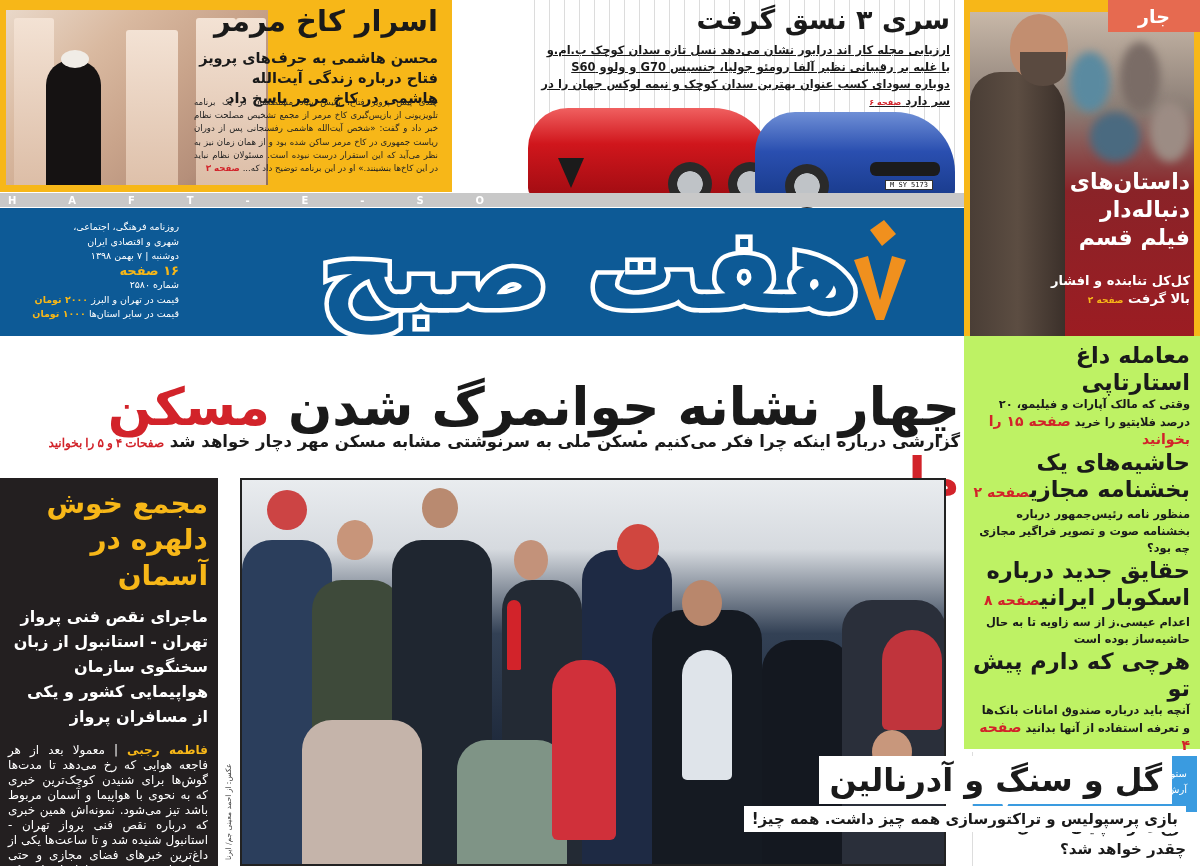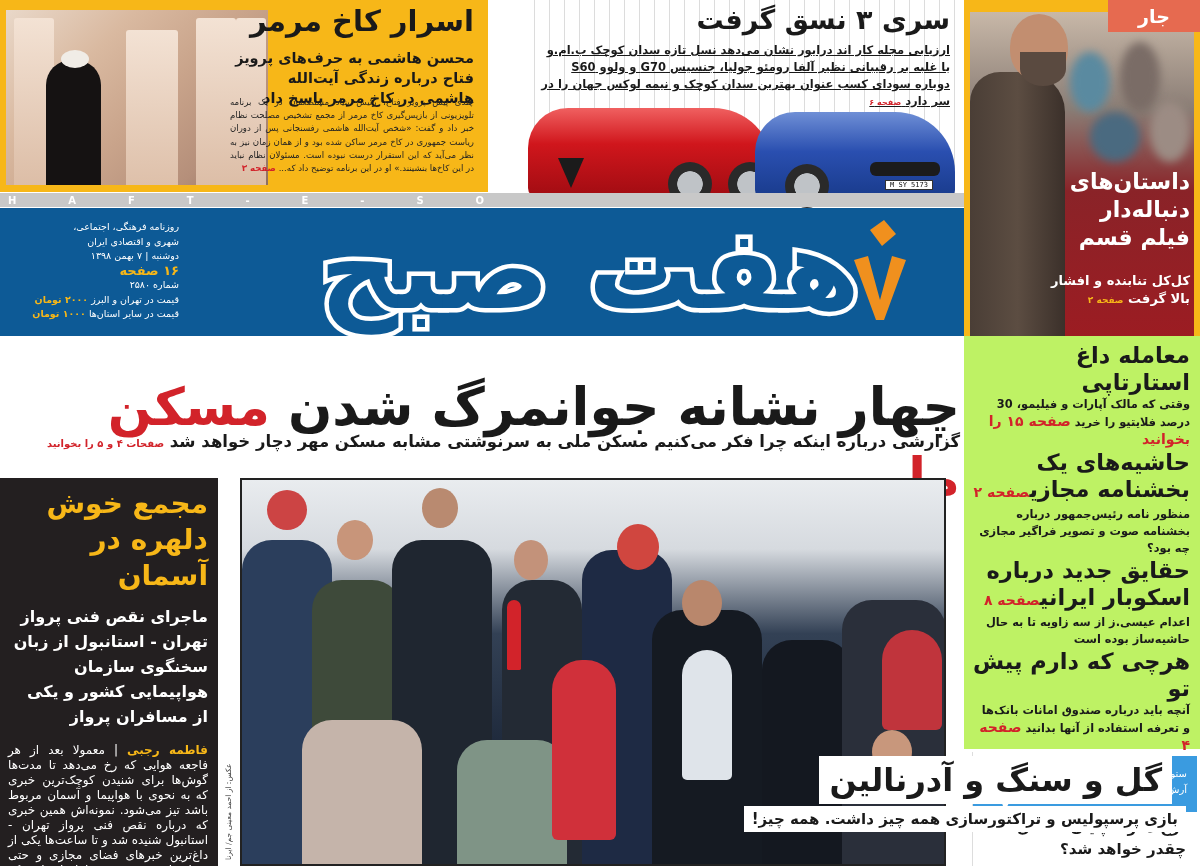--- a/index.html
+++ b/index.html
@@ -6,21 +6,21 @@
   body {
     width: 1200px; height: 866px; overflow: hidden;
     background: #ffffff;
     font-family: "DejaVu Sans", sans-serif;
     position: relative;
   }
   .abs { position: absolute; }
   .rtl { direction: rtl; text-align: right; }
 
   
-  #marmar { left: 0; top: 0; width: 488px; height: 192px; background: #f7b718; }
+  #marmar { left: 0; top: 0; width: 452px; height: 192px; background: #f7b718; }
   #marmar-photo {
     left: 6px; top: 10px; width: 262px; height: 175px;
     background: linear-gradient(135deg, #e9d8c9 0%, #d9b9a0 30%, #c9a48b 55%, #b58f7a 80%, #8f6f5e 100%);
     overflow: hidden;
   }
   .pillar { position: absolute; top: 8px; width: 40px; height: 170px; background: linear-gradient(180deg,#f3e2d4,#dcbda6); border-radius: 3px; }
   .cleric { position: absolute; left: 40px; top: 50px; width: 55px; height: 130px; background: #151212; border-radius: 25px 25px 4px 4px; }
   .turban { position: absolute; left: 55px; top: 40px; width: 28px; height: 18px; background: #f0ece6; border-radius: 50%; }
   #marmar-title { right: 14px; top: 4px; width: 240px; font-size: 29px; font-weight: bold; color: #1a1a1a; }
   #marmar-sub { right: 14px; top: 48px; width: 240px; font-size: 14.5px; font-weight: bold; color: #1a1a1a; line-height: 20px; }
@@ -61,21 +61,21 @@
   #masthead-info .pages { color: #f7b718; font-size: 13px; font-weight: bold; }
   #masthead-info .price { color: #f7b718; font-weight: bold; }
   #logo { left: 280px; top: 2px; width: 630px; height: 130px; }
   #logo-text { position: absolute; right: 50px; top: -4px; font-size: 110px; font-weight: bold; color: #0d5a96; -webkit-text-stroke: 9px #ffffff; paint-order: stroke fill; letter-spacing: -6px; direction: rtl; font-family: "DejaVu Sans", sans-serif; }
   #logo-seven { position: absolute; right: 0px; top: 10px; width: 60px; height: 100px; }
 
   
   #headline { left: 60px; top: 356px; width: 900px; font-size: 52px; font-weight: bold; color: #1a1a1a; letter-spacing: -1px; line-height: 70px; margin-top: 16px; }
   #headline .red { color: #d2232a; }
   #headline-sub { left: 20px; top: 432px; width: 940px; font-size: 16.5px; font-weight: bold; color: #1a1a1a; }
-  #headline-sub .ref-red { font-size: 10px; }
+  #headline-sub .ref-red { font-size: 12px; font-family: Liberation Serif, serif; }
 
   
   #stories { left: 964px; top: 336px; width: 236px; height: 413px; background: #bef264; padding: 6px 10px 0 8px; }
   .story-title { font-size: 21px; font-weight: bold; color: #1a1a1a; line-height: 27px; }
   .story-title.lg { font-size: 22.5px; }
   .story-sub { font-size: 11.4px; font-weight: bold; color: #1a1a1a; line-height: 17px; }
   .story-ref { color: #d2232a; font-size: 14px; font-weight: bold; }
 
   
   #column { left: 972px; top: 752px; width: 224px; height: 114px; background: #fff; border-left: 1px solid #ddd; }
@@ -195,21 +195,21 @@
   <span class="red">مسکن ملی</span>
 </div>
 <div id="headline-sub" class="abs rtl">
   <span>گزارشی درباره اینکه چرا فکر می‌کنیم مسکن ملی به سرنوشتی مشابه مسکن مهر دچار خواهد شد</span>
   <span class="ref-red">صفحات ۴ و ۵ را بخوانید</span>
 </div>
 
 <div id="stories" class="abs rtl">
   <div>
     <div class="story-title lg">معامله داغ استارتاپی</div>
-    <div class="story-sub"><span>وقتی که مالک آپارات و فیلیمو، 30 درصد فلایتیو را خرید</span> <span class="story-ref">صفحه ۱۵ را بخوانید</span></div>
+    <div class="story-sub"><span>وقتی که مالک آپارات و فیلیمو، ۲۰ درصد فلایتیو را خرید</span> <span class="story-ref">صفحه ۱۵ را بخوانید</span></div>
   </div>
   <div>
     <div class="story-title lg"><span>حاشیه‌های یک بخشنامه مجازی</span><span class="story-ref">صفحه ۲</span></div>
     <div class="story-sub">منظور نامه رئیس‌جمهور درباره بخشنامه صوت و تصویر فراگیر مجازی چه بود؟</div>
   </div>
   <div>
     <div class="story-title lg"><span>حقایق جدید درباره اسکوبار ایرانی</span><span class="story-ref">صفحه ۸</span></div>
     <div class="story-sub">اعدام عیسی.ز از سه زاویه تا به حال حاشیه‌ساز بوده است</div>
   </div>
   <div>

